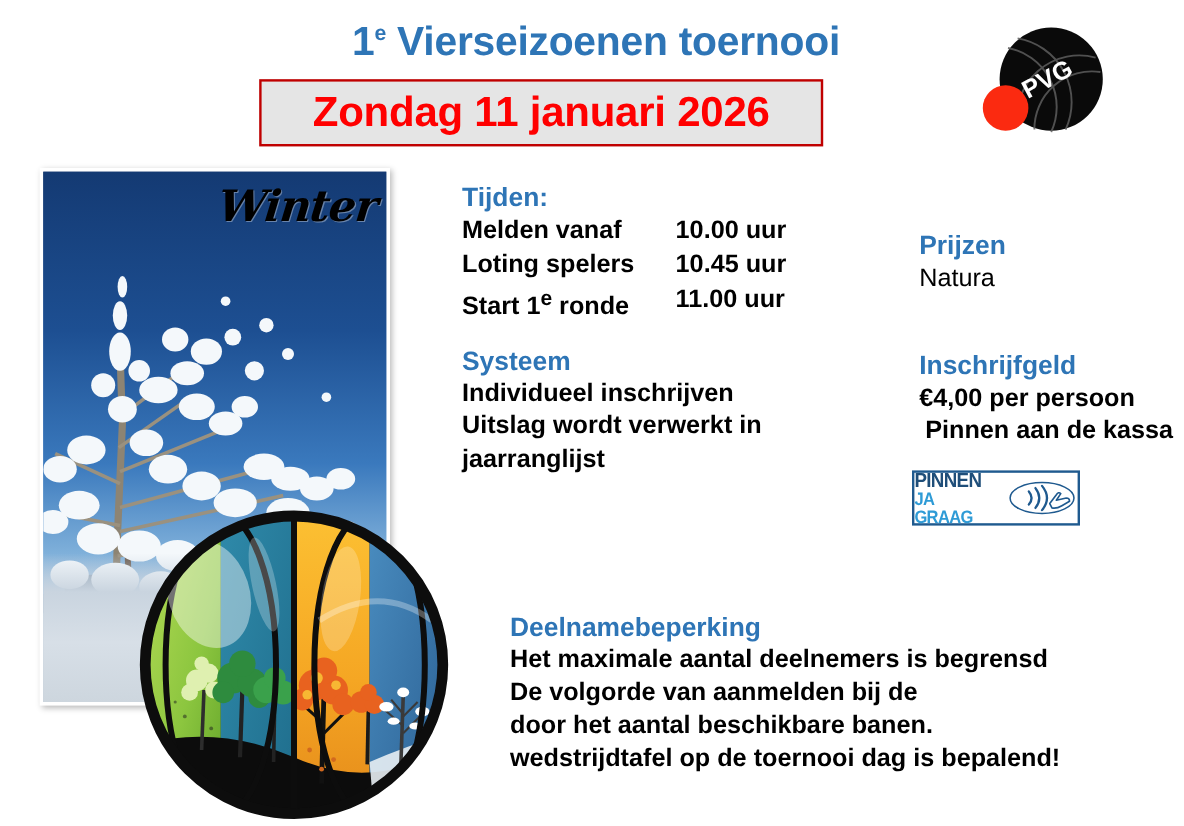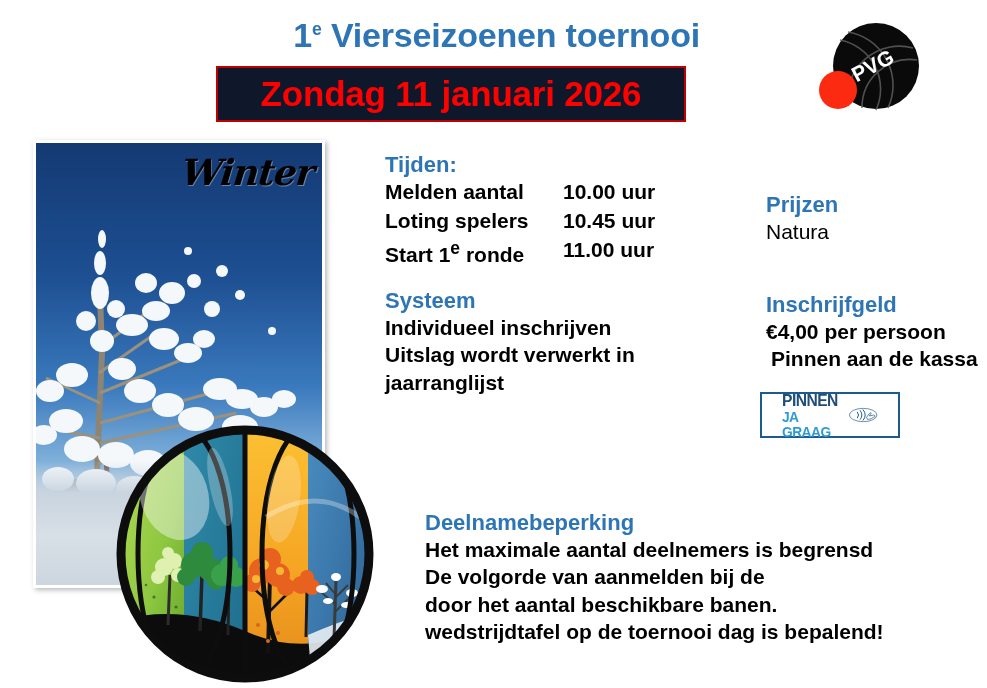--- a/index.html
+++ b/index.html
@@ -42,21 +42,21 @@
   }
 
   
   .date-box {
     position: absolute;
     left: 216px;
     top: 66px;
     width: 470px;
     height: 56px;
     border: 2px solid #c00000;
-    background: #0f172a;
+    background: #e5e5e5;
     box-sizing: border-box;
     display: flex;
     align-items: center;
     justify-content: center;
   }
   .date-text {
     font-size: 35px;
     font-weight: bold;
     color: #ff0000;
     letter-spacing: -0.2px;
@@ -160,21 +160,21 @@
     position: absolute;
     left: 760px;
     top: 392px;
     width: 140px;
     height: 46px;
     border: 2px solid #1f5a8f;
     background: #ffffff;
     box-sizing: border-box;
     display: flex;
     align-items: center;
-    padding: 0 20px;
+    padding: 0 0;
   }
   .pin-words {
     display: flex;
     flex-direction: column;
     line-height: 1.0;
     margin-right: 5px;
   }
   .pin-words .w1 {
     font-size: 17px;
     font-weight: bold;
@@ -438,21 +438,21 @@
         <path d="M150 92 Q 200 60 244 92" stroke="#ffffff" stroke-width="5" fill="none" opacity="0.3"></path>
       </g>
 
       <circle cx="129" cy="129" r="124" fill="none" stroke="#0d0d0d" stroke-width="9"></circle>
     </svg>
   </div>
 
   <div class="block tijden">
     <div class="heading">Tijden:</div>
     <div class="sched-row">
-      <span class="sched-label">Melden aantal</span>
+      <span class="sched-label">Melden vanaf</span>
       <span class="sched-value">10.00 uur</span>
     </div>
     <div class="sched-row">
       <span class="sched-label">Loting spelers</span>
       <span class="sched-value">10.45 uur</span>
     </div>
     <div class="sched-row">
       <span class="sched-label"><span>Start 1</span><sup>e</sup><span> ronde</span></span>
       <span class="sched-value">11.00 uur</span>
     </div>

